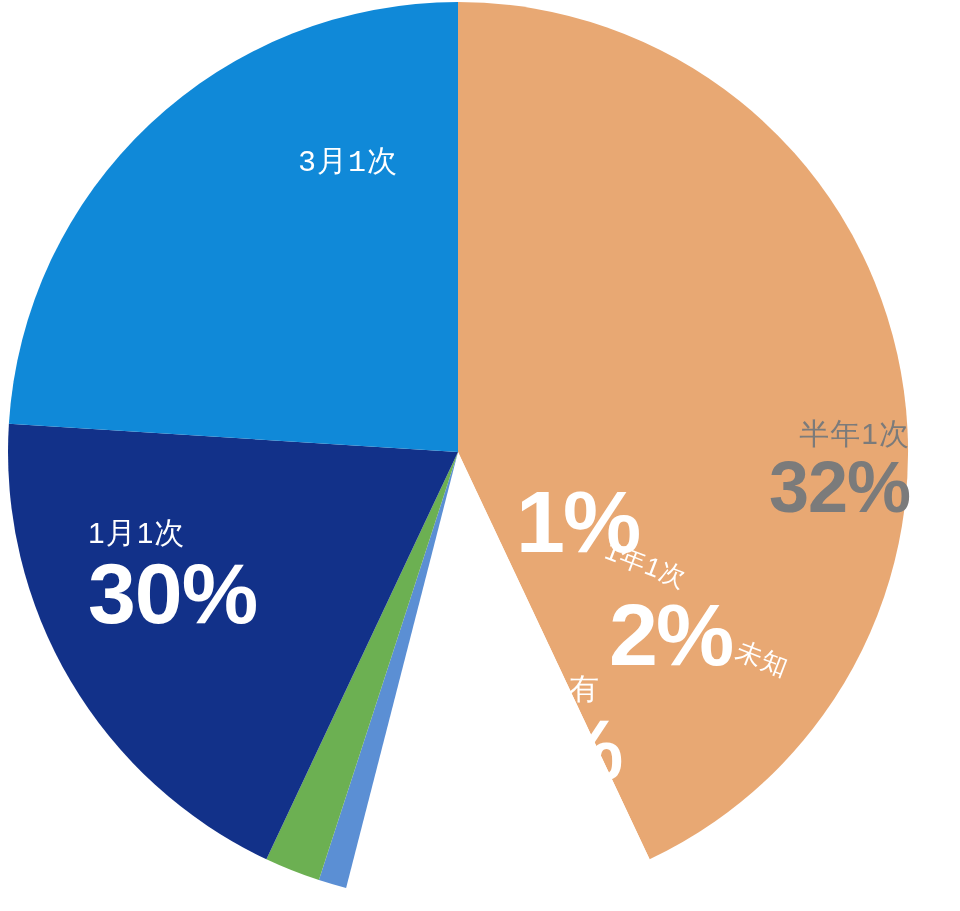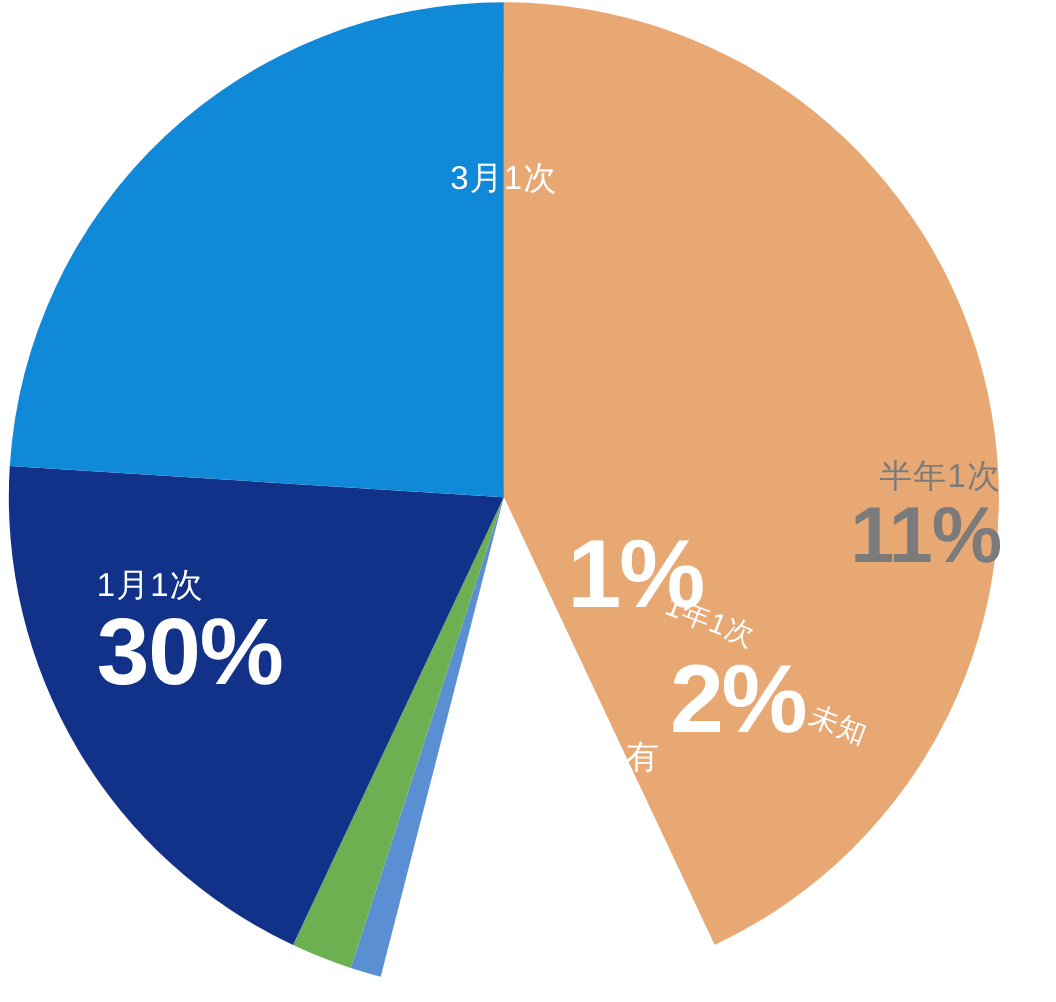--- a/index.html
+++ b/index.html
@@ -24,21 +24,21 @@
     display:block;
     font-size:78px;
     font-weight:700;
     letter-spacing:-1px;
     margin-top:2px;
   }
   .lbl.white .cat,.lbl.white .val{color:#ffffff;}
   .lbl.gray .cat,.lbl.gray .val{color:#7b7b7b;}
 
   
-  #label-3m{left:298px;top:148px;text-align:center;width:320px;}
+  #label-3m{left:298px;top:148px;text-align:left;width:320px;font-family:Liberation Mono, monospace;}
   #label-3m .val{font-size:86px;}
 
   #label-1m{left:88px;top:518px;width:320px;}
   #label-1m .val{font-size:86px;}
 
   #label-never{left:378px;top:630px;text-align:center;width:320px;margin-top:44px;}
   #label-never .val{font-size:86px;}
 
   #label-half{left:690px;top:406px;text-align:right;width:220px;margin-top:13px;}
   #label-half .val{font-size:72px;}
@@ -94,25 +94,26 @@
     <span class="cat">3月1次</span>
   </div>
 
   <div class="lbl white" id="label-1m">
     <span class="cat">1月1次</span>
     <span class="val">30%</span>
   </div>
 
   <div class="lbl white" id="label-never">
     <span class="cat">从来没有</span>
+    <span class="val">19%</span>
   </div>
 
   <div class="lbl gray" id="label-half">
     <span class="cat">半年1次</span>
-    <span class="val">11%</span>
+    <span class="val">32%</span>
   </div>
 
   <div class="lbl white" id="label-1y">
     <span class="cat">1年1次</span>
   </div>
   <div id="pct-1y">1%</div>
 
   <div class="lbl white" id="label-unknown">
     <span class="cat">未知</span>
   </div>

